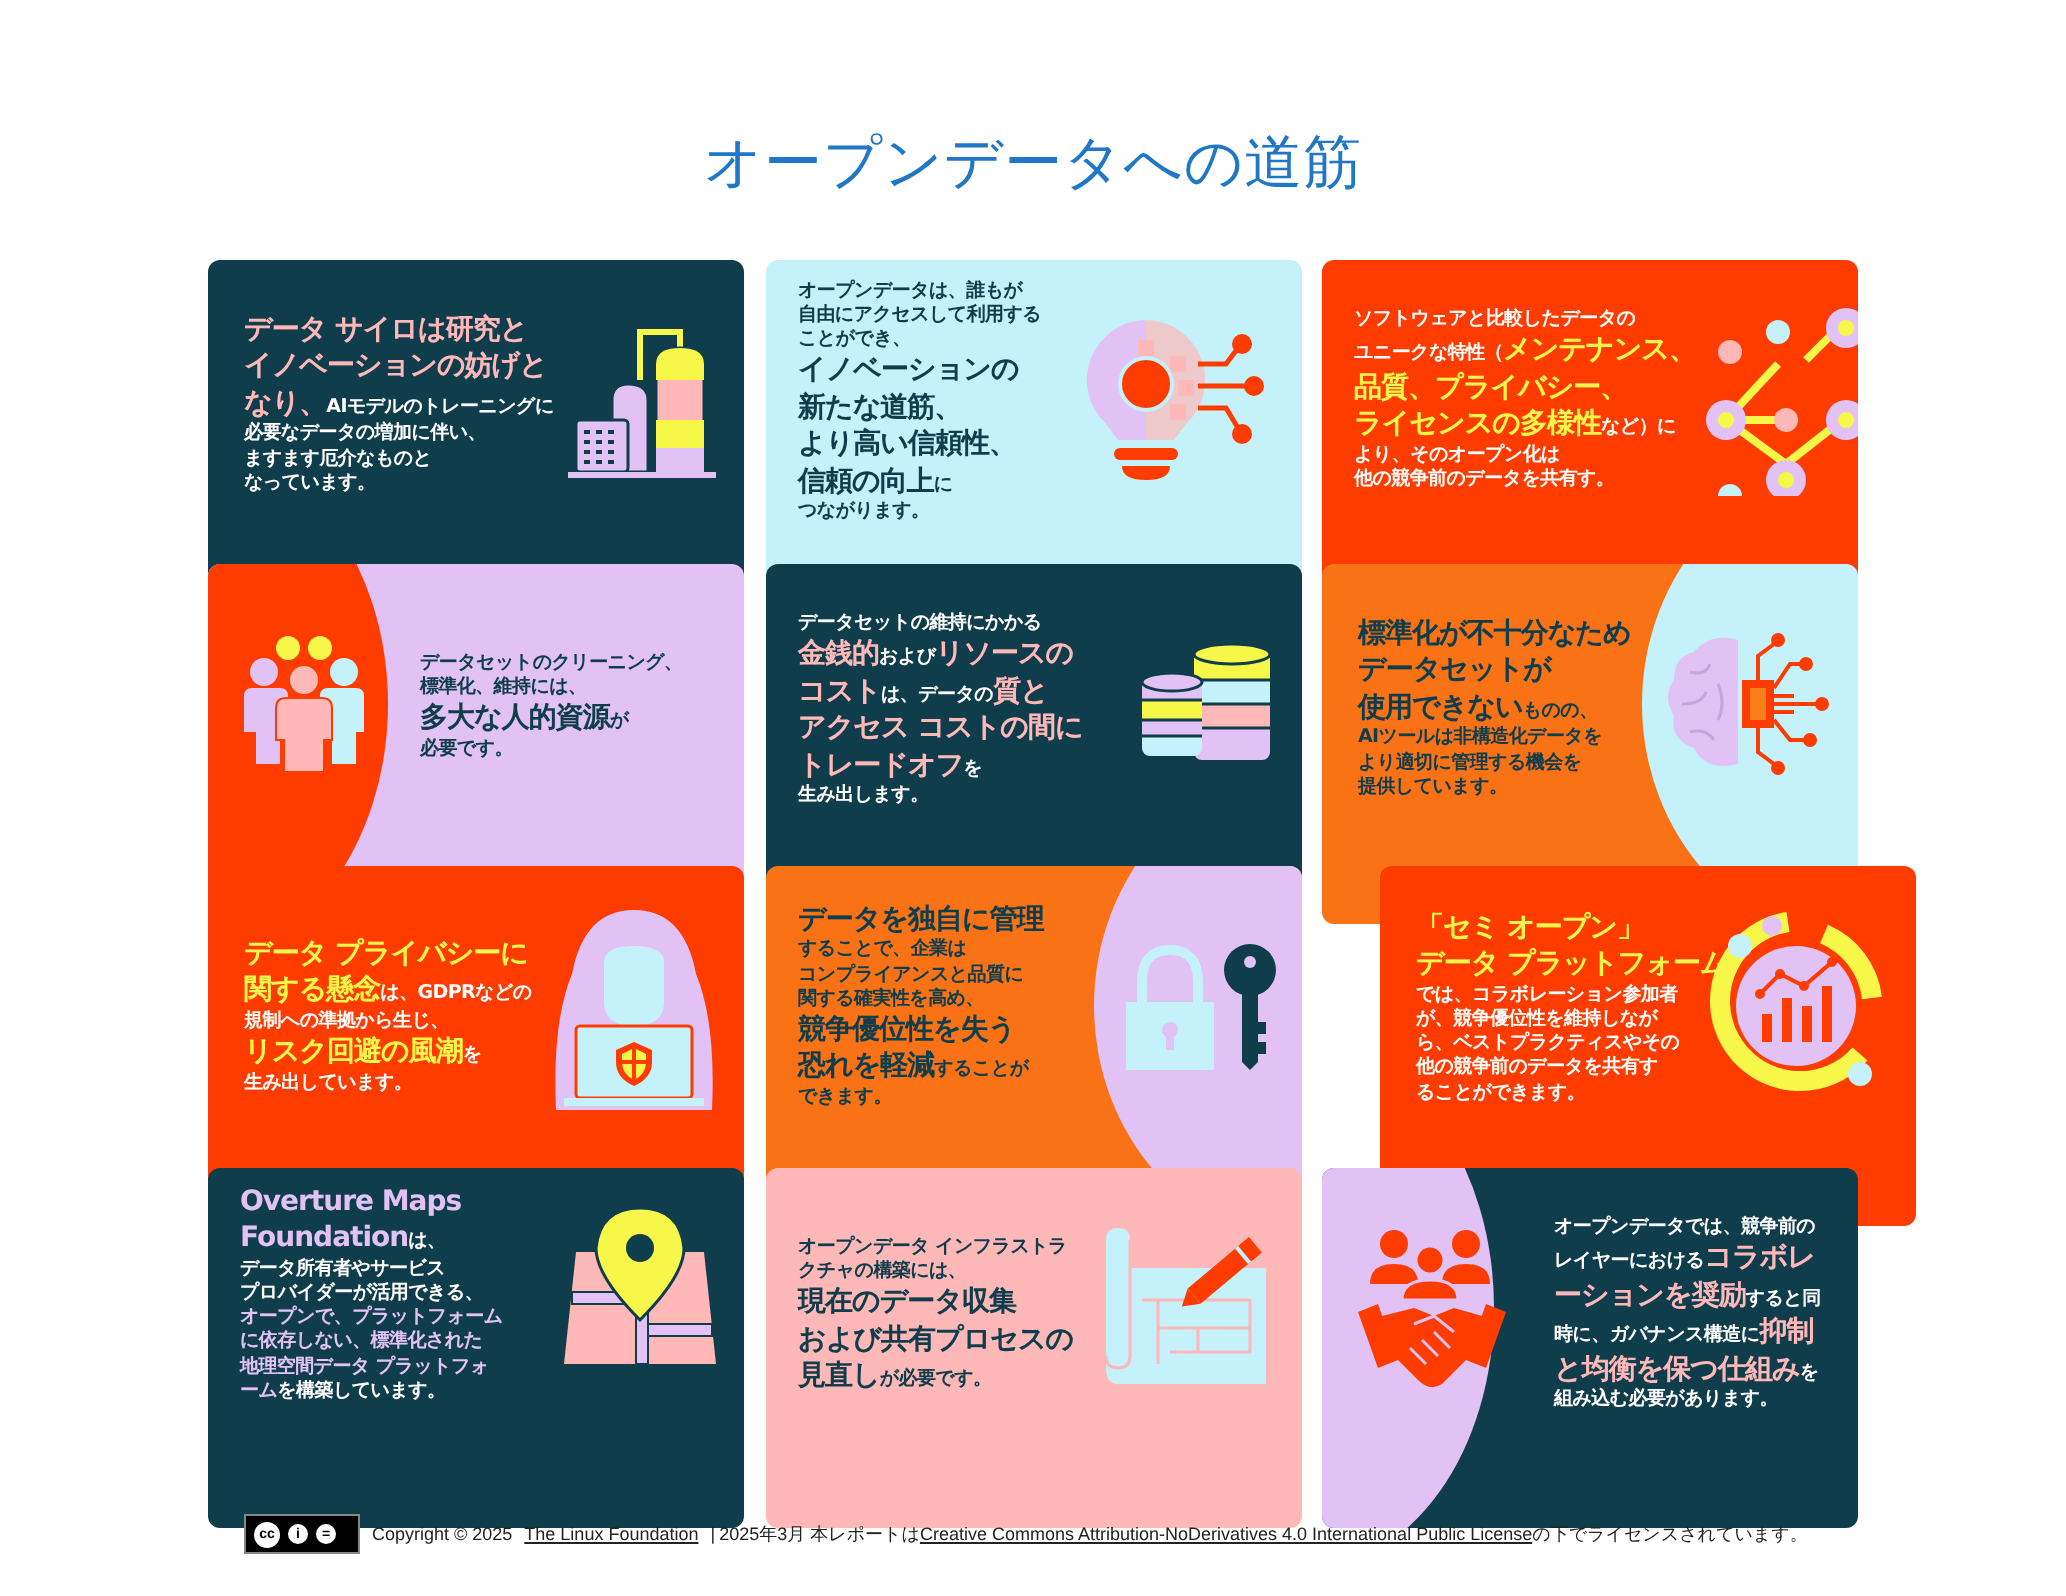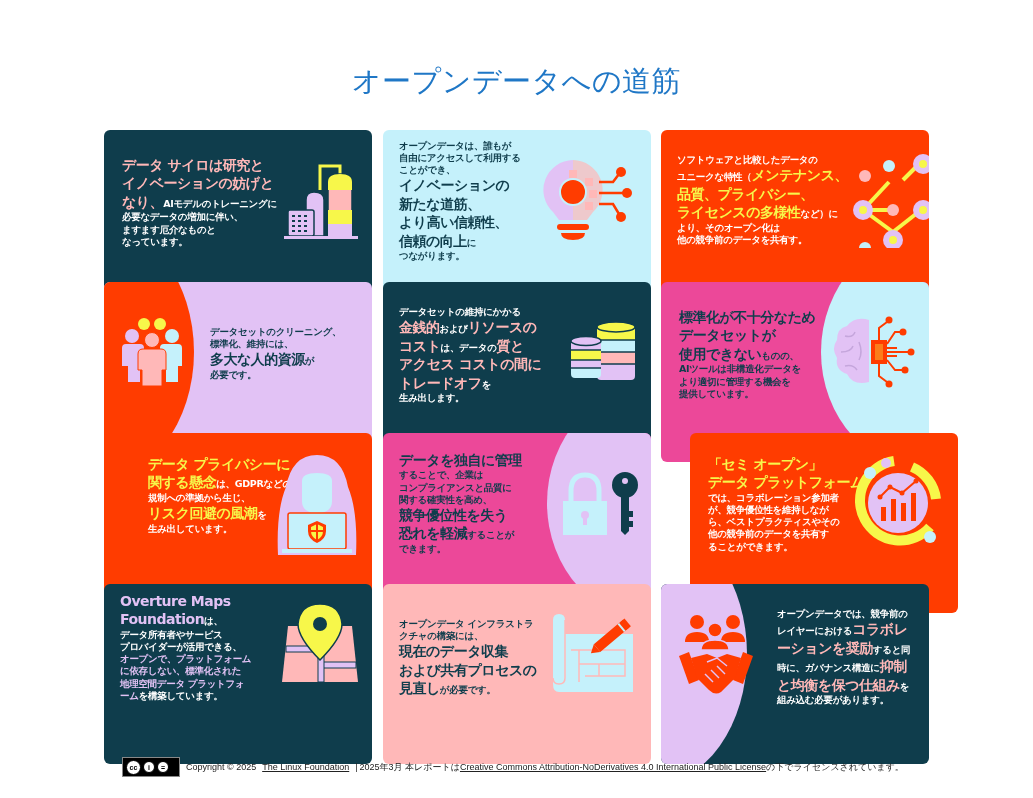--- a/index.html
+++ b/index.html
@@ -14,21 +14,21 @@
 
   .grid { position: absolute; left: 104px; top: 130px; width: 826px; height: 594px; }
   .card {
     position: absolute; width: 268px; height: 180px; border-radius: 6px;
     overflow: hidden;
   }
   .c-teal { background: #0f3d4c; color: #ffffff; }
   .c-cyan { background: #c5f1fb; color: #0f3d4c; }
   .c-red { background: #ff3c00; color: #ffffff; }
   .c-lav { background: #e2c2f5; color: #0f3d4c; }
-  .c-yellow { background: #ec4899; color: #0f3d4c; }
+  .c-yellow { background: #f97316; color: #0f3d4c; }
   .c-pink { background: #ffb8b8; color: #0f3d4c; }
 
   .blob { position: absolute; border-radius: 50%; }
 
   .text {
     position: absolute; font-weight: bold; line-height: 1.28;
     font-size: 9.5px; letter-spacing: -0.3px;
   }
   .text .big { font-size: 14px; line-height: 1.32; letter-spacing: -0.5px; }
   .text .hl-pink { color: #ffb8b8; }
@@ -245,21 +245,21 @@
       </g>
       <circle cx="58" cy="8" r="3.5" fill="#ff3c00"></circle>
         <circle cx="72" cy="20" r="3.5" fill="#ff3c00"></circle>
       <circle cx="80" cy="40" r="3.5" fill="#ff3c00"></circle>
         <circle cx="74" cy="58" r="3.5" fill="#ff3c00"></circle>
       <circle cx="58" cy="72" r="3.5" fill="#ff3c00"></circle>
     </svg>
   </div>
 
   <div class="card c-red" style="left:0; top:303px;">
-    <div class="text" style="left:18px; top:22px; width:172px;margin-left:26px;">
+    <div class="text" style="left:18px; top:35px; width:172px;">
       <div class="big hl-yellow">データ プライバシーに</div>
       <div><span class="big hl-yellow">関する懸念</span><span>は、GDPRなどの</span></div>
       <div>規制への準拠から生じ、</div>
       <div><span class="big hl-yellow">リスク回避の風潮</span><span>を</span></div>
       <div>生み出しています。</div>
     </div>
     <svg class="icon" style="left:168px; top:18px;" width="90" height="104" viewBox="0 0 90 104">
       <path d="M45 4 Q20 4 14 36 Q4 60 6 104 H84 Q86 60 76 36 Q70 4 45 4 Z" fill="#e2c2f5"></path>
       <path d="M30 30 Q30 22 45 22 Q60 22 60 30 V50 Q60 62 45 62 Q30 62 30 50 Z" fill="#c5f1fb"></path>
       <rect x="16" y="62" width="58" height="36" rx="2" fill="#c5f1fb" stroke="#ff3c00" stroke-width="1.5"></rect>

